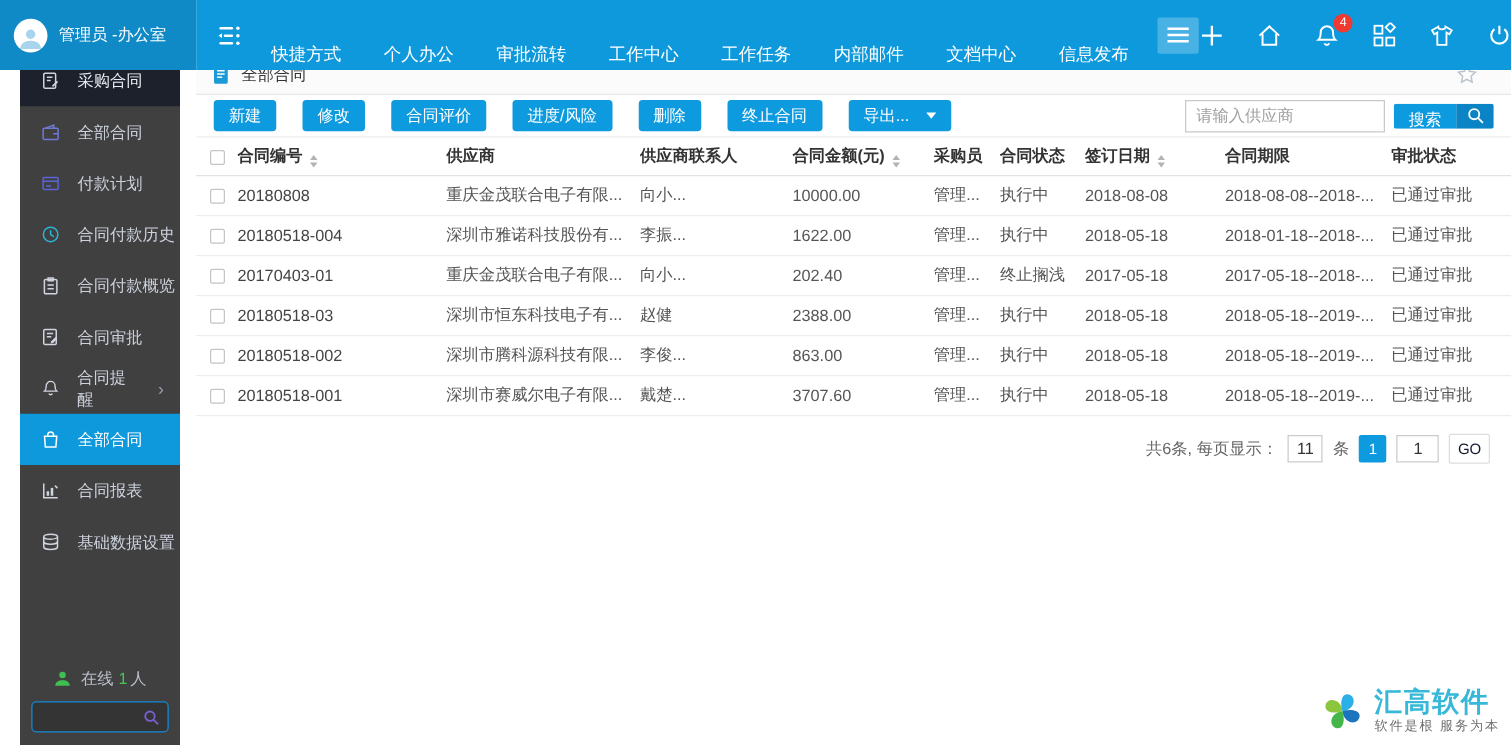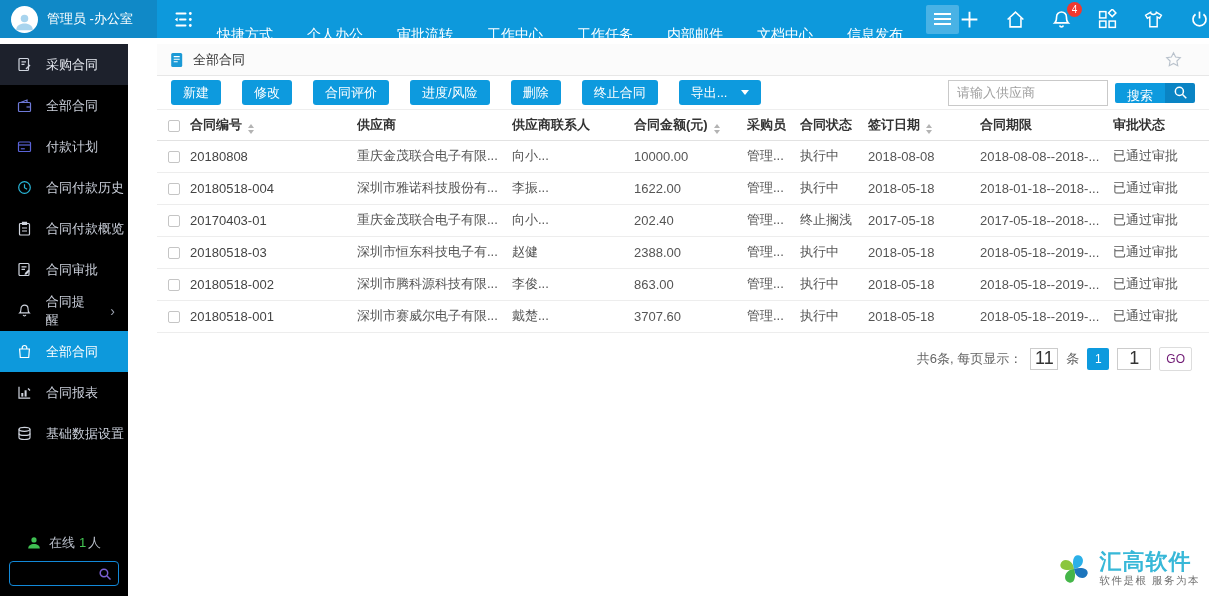--- a/index.html
+++ b/index.html
@@ -1,20 +1,20 @@
 <!DOCTYPE html>
 <html><head>
 <meta charset="utf-8">
 <style>
   * { margin:0; padding:0; box-sizing:border-box; }
   html,body { width:1209px; height:596px; overflow:hidden; background:#fff;
     font-family:"Liberation Sans","DejaVu Sans",sans-serif; }
 
   
-  .topbar { position:absolute; top:0; left:0; right:0; height:38px; display:flex; z-index:5; }
+  .topbar { position:absolute; top:0; left:0; right:0; height:56px; display:flex; z-index:5; }
   .topbar-left { width:157px; flex:0 0 157px; background:#1089c7; display:flex; align-items:center;
     gap:9px; padding-left:11px; color:#fff; font-size:13px; cursor:pointer; }
   .avatar { width:27px; height:27px; border-radius:50%; background:#fff; display:flex;
     align-items:center; justify-content:center; overflow:hidden; }
   .avatar svg { width:21px; height:21px; margin-top:4px; }
   .topbar-right { flex:1; background:#0d99dc; display:flex; align-items:center; color:#fff; }
   .menu-collapse { margin:0 6px 0 15px; display:flex; align-items:center; cursor:pointer; }
   .menu-collapse svg { width:22px; height:17px; }
   .topnav { display:flex; align-items:center; height:100%; }
   .nav-item { padding:0 17px; font-size:14px; line-height:44px; cursor:pointer; white-space:nowrap;margin-top:30px; }
@@ -22,21 +22,21 @@
     display:flex; flex-direction:column; justify-content:center; gap:3px; align-items:center;
     margin-left:6px; cursor:pointer; }
   .hamburger i { display:block; width:17px; height:2px; background:#fff; }
   .top-icons { margin-left:auto; display:flex; align-items:center; gap:25px; padding-right:26px; }
   .tbicon { position:relative; display:flex; cursor:pointer; color:#fff; }
   .tbicon svg { width:21px; height:21px; }
   .badge { position:absolute; top:-7px; right:-10px; min-width:15px; height:15px; background:#f0392f;
     color:#fff; font-size:10px; line-height:15px; text-align:center; border-radius:8px; padding:0 3px; }
 
   
-  .sidebar { position:absolute; top:44px; left:0; width:128px; bottom:0; background:#000000; }
+  .sidebar { position:absolute; top:44px; left:16px; width:128px; bottom:0; background:#404040; }
   .side-item { height:41px; display:flex; align-items:center; gap:13px; padding-left:17px;
     color:#ccd1dc; font-size:13px; cursor:pointer; }
   .side-item .sicon { width:16px; display:flex; }
   .side-item .sicon svg { width:15px; height:15px; }
   .side-item.header { background:#1d212c; color:#e8ebf2; }
   .side-item.selected { background:#0d99dc; color:#fff; }
   .side-chevron { margin-left:auto; margin-right:13px; color:#9aa0ae; font-size:14px; }
   .side-bottom { position:absolute; left:0; right:0; bottom:10px; padding:0 9px; }
   .online-row { display:flex; align-items:center; gap:8px; color:#b9bfca; font-size:13px;
     padding:0 3px 9px 3px;justify-content:center; }
@@ -87,26 +87,26 @@
   td.c0 { color:#444; }
   .sort { display:inline-flex; flex-direction:column; gap:2px; margin-left:6px; vertical-align:1px; }
   .sort .up { width:0; height:0; border-left:3.5px solid transparent; border-right:3.5px solid transparent;
     border-bottom:4px solid #b3b3b3; }
   .sort .dn { width:0; height:0; border-left:3.5px solid transparent; border-right:3.5px solid transparent;
     border-top:4px solid #b3b3b3; }
 
   
   .pagination { margin-top:14px; display:flex; justify-content:flex-end; align-items:center; gap:8px;
     padding-right:17px; font-size:13px; color:#666; }
-  .pg-input { width:28px; height:22px; border:1px solid #ccc; text-align:center; font-size:18px;
+  .pg-input { width:28px; height:22px; border:1px solid #ccc; text-align:center; font-size:13px;
     color:#333; outline:none; }
   .pg-goto { width:34px; }
   .pg-current { width:22px; height:22px; background:#0d9ade; color:#fff; font-size:12px;
     line-height:22px; text-align:center; border-radius:2px; cursor:pointer; }
-  .go-btn { height:24px; padding:0 6px; background:#fff; border:1px solid #ddd; color:#701a75;
+  .go-btn { height:24px; padding:0 6px; background:#fff; border:1px solid #ddd; color:#0f172a;
     font-size:12px; border-radius:2px; cursor:default;
     font-family:"Liberation Sans","DejaVu Sans",sans-serif; }
 
   
   .footer-logo { position:absolute; right:9px; bottom:6px; display:flex; align-items:center; gap:5px; }
   .footer-logo svg { width:42px; height:42px; }
   .logo-title { font-size:22px; font-weight:bold; color:#38b8d8; letter-spacing:1px; line-height:23px; }
   .logo-slogan { font-size:10.5px; color:#6f6f6f; letter-spacing:1.5px; margin-top:1px; }
 </style>
 </head>

